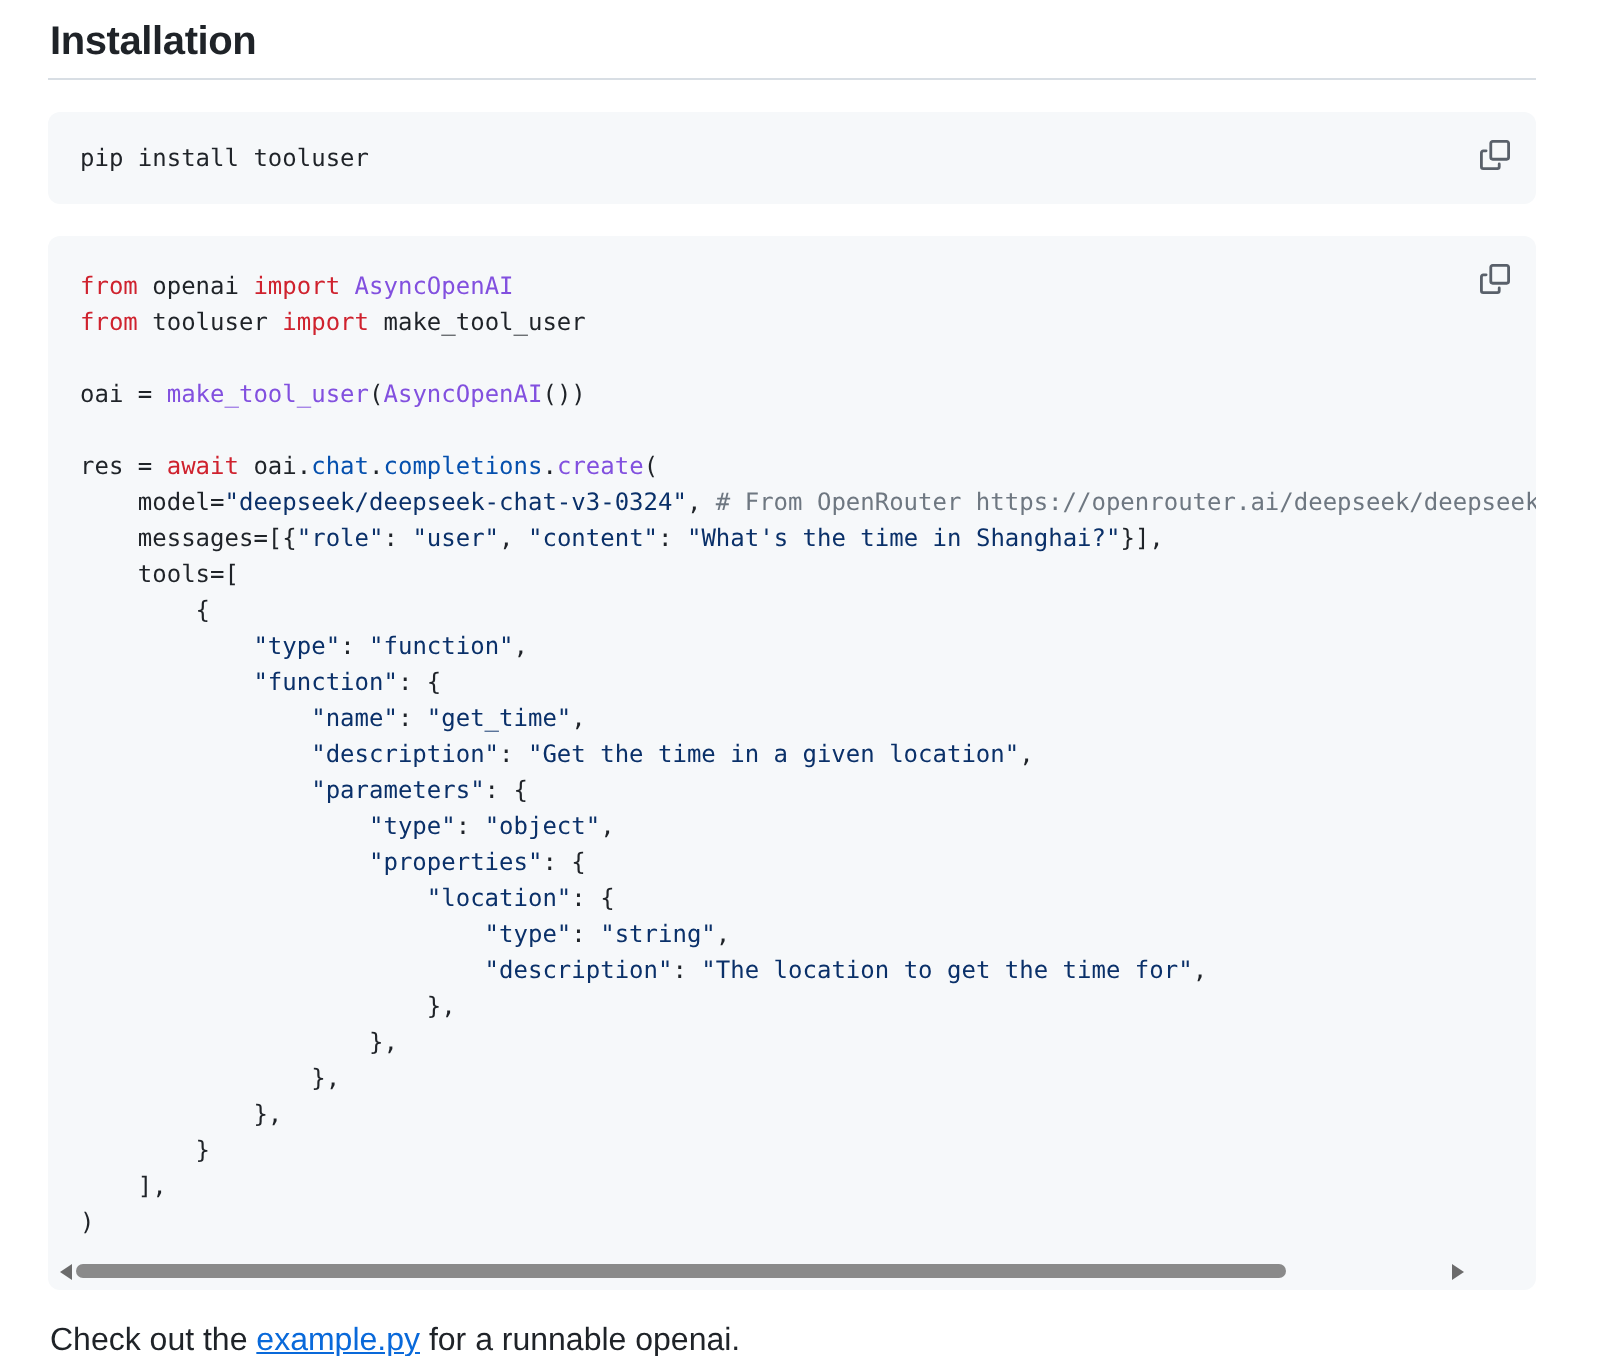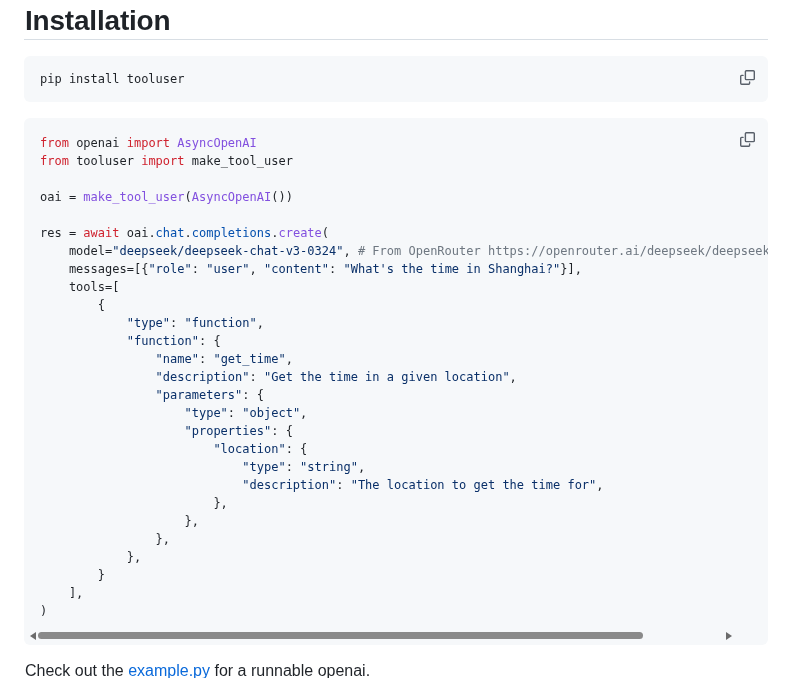--- a/index.html
+++ b/index.html
@@ -17,21 +17,21 @@
     width: 800px; height: 678px;
     background: #ffffff;
     color: var(--text);
     font-family: "Liberation Sans", "DejaVu Sans", sans-serif;
     overflow: hidden;
   }
   .container { padding: 0 32px 0 24px; }
   h2.section-heading {
     margin: 0;
     padding: 6px 0 3px 1px;
-    font-size: 28px;
+    font-size: 20px;
     line-height: 30px;
     font-weight: 700;
     letter-spacing: -0.2px;
     border-bottom: 1px solid var(--border);
   }
   .code-block {
     position: relative;
     margin-top: 16px;
     background: var(--code-bg);
     border-radius: 6px;
@@ -84,20 +84,21 @@
   }
   .hscroll .arrow.left  { left: 6px;  border-right: 6px solid var(--arrow); }
   .hscroll .arrow.right { right: 36px; border-left: 6px solid var(--arrow); }
   .footer-note {
     margin: 14px 0 0 1px;
     font-size: 16px;
     line-height: 24px;
   }
   .footer-note a {
     color: var(--link);
+    text-decoration: underline;
     cursor: pointer;
   }
 </style>
 </head>
 <body>
 
 <div class="container">
 
   <h2 class="section-heading">Installation</h2>
 

